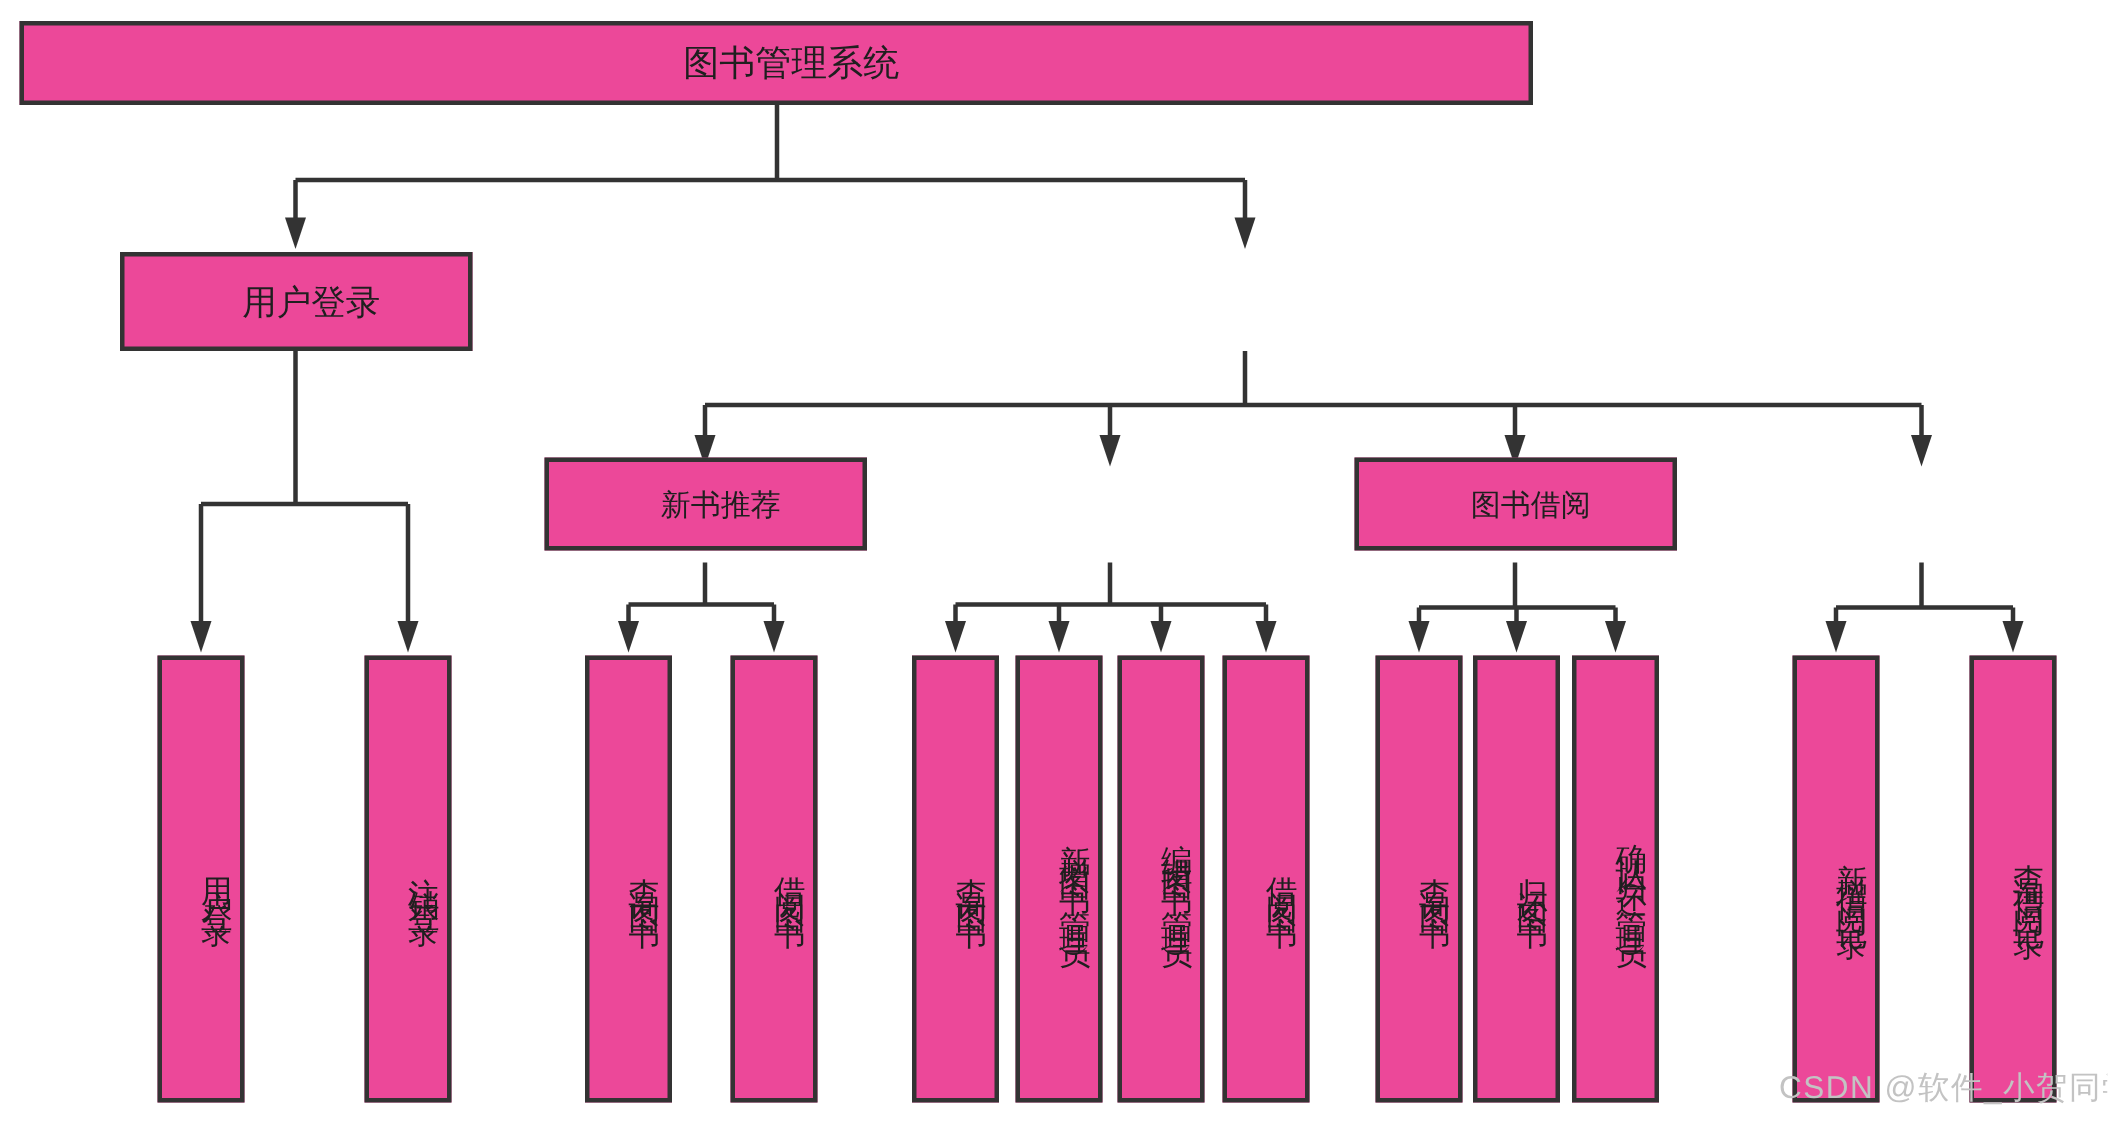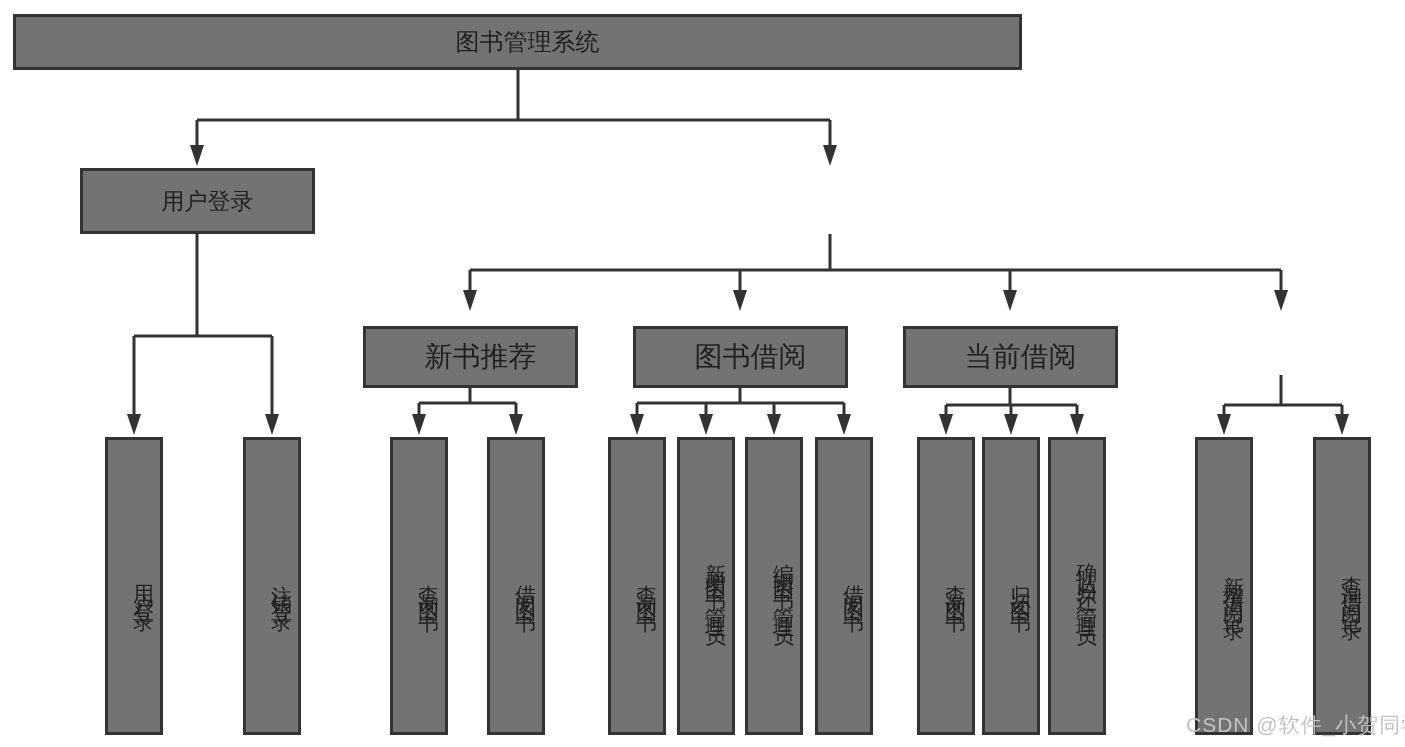--- a/index.html
+++ b/index.html
@@ -13,34 +13,34 @@
     color: #1f1f1f;
   }
   svg.connectors {
     position: absolute;
     left: 0; top: 0;
     width: 1405px; height: 747px;
   }
   .box {
     position: absolute;
     box-sizing: border-box;
-    background: #737373;
+    background: #ec4899;
     border: 3px solid #333333;
     display: flex;
     align-items: center;
     justify-content: center;
     text-align: center;
     padding-left: 20px;
   }
   .root-box {
     left: 13px; top: 14px; width: 1009px; height: 56px;
     font-size: 24px;
   }
   .l2-box { top: 168px; width: 235px; height: 66px; font-size: 23px; }
-  .l3-box { top: 326px; width: 215px; height: 62px; font-size: 28px; }
+  .l3-box { top: 305px; width: 215px; height: 62px; font-size: 20px; }
   .leaf-box { top: 437px; width: 58px; height: 298px; }
   .vtext {
     writing-mode: vertical-rl;
     font-size: 21px;
     line-height: 1;
     letter-spacing: 9px;
   }
   .watermark {
     position: absolute;
     left: 1186px; top: 711px;
@@ -111,22 +111,21 @@
       <polygon points="1224,435 1217,414 1231,414"></polygon>
       <polygon points="1342,435 1335,414 1349,414"></polygon>
     </g>
   </svg>
 
   <div class="box root-box">图书管理系统</div>
 
   <div class="box l2-box" style="left:80px">用户登录</div>
 
   <div class="box l3-box" style="left:363px">新书推荐</div>
-  <div class="box l3-box" style="left:633px">图书借阅</div>
-  <div class="box l3-box" style="left:903px">当前借阅</div>
+  <div class="box l3-box" style="left:903px">图书借阅</div>
 
   <div class="box leaf-box" style="left:105px">
     <span class="vtext">用户登录</span>
   </div>
   <div class="box leaf-box" style="left:243px">
     <span class="vtext">注销登录</span>
   </div>
 
   <div class="box leaf-box" style="left:390px">
     <span class="vtext">查询图书</span>

